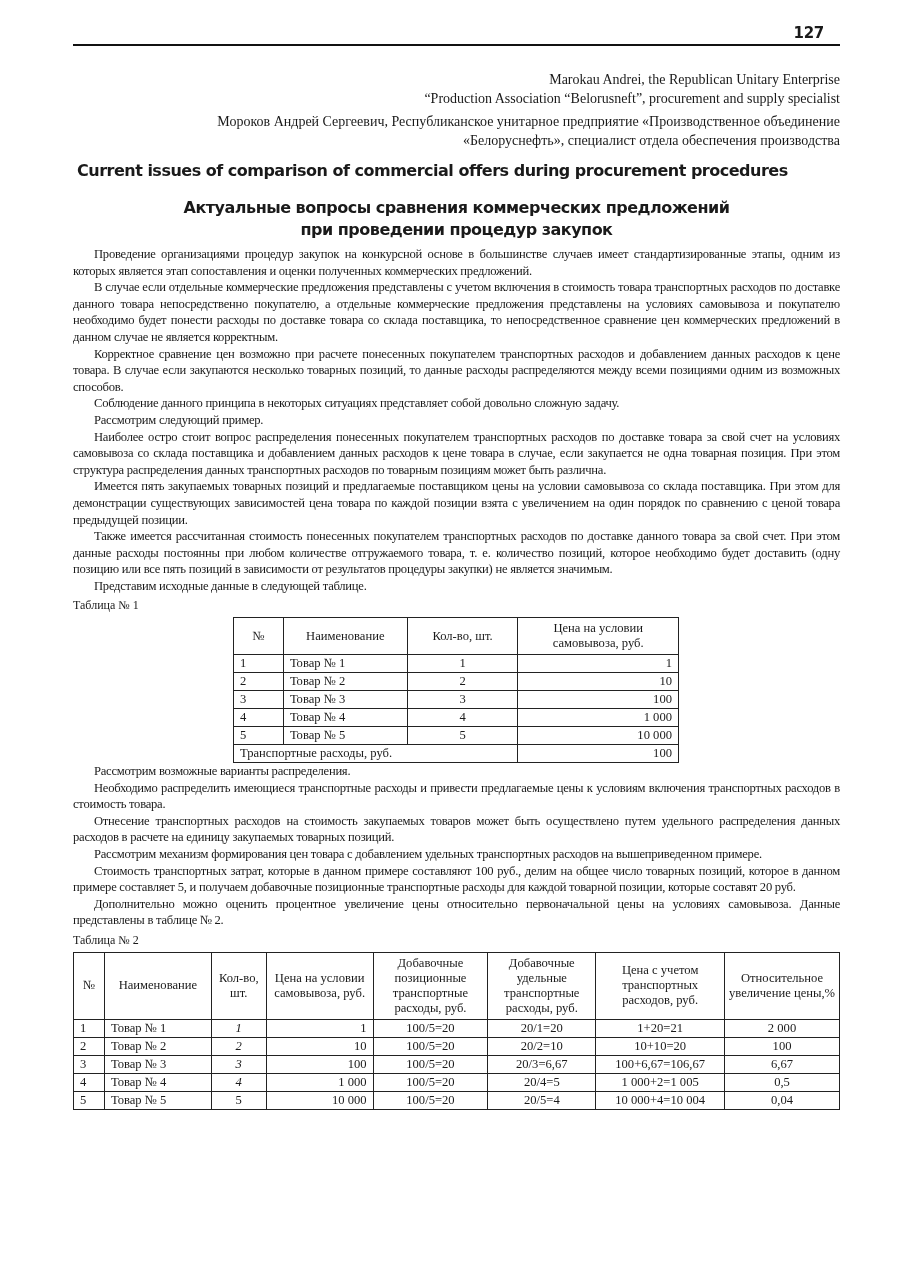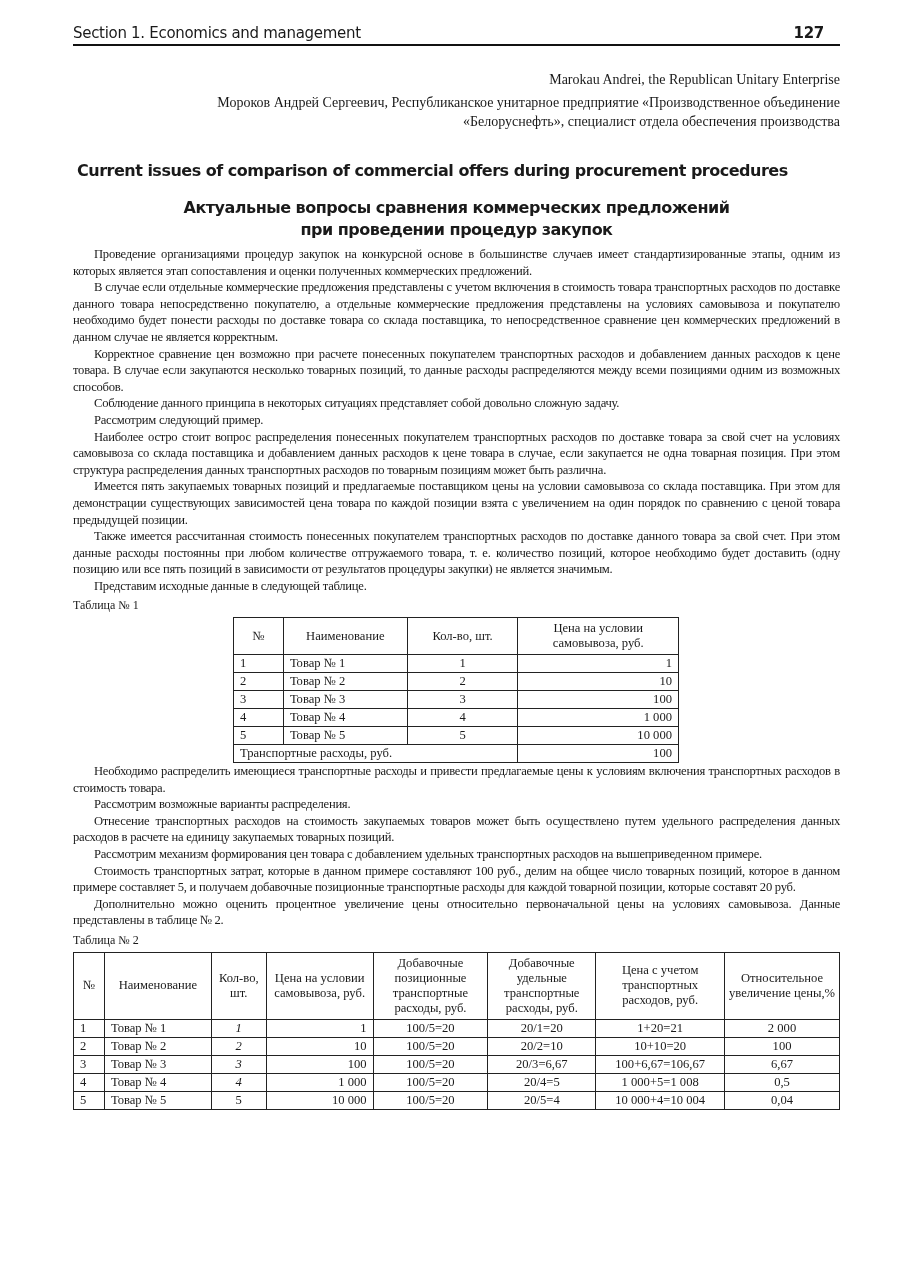--- a/index.html
+++ b/index.html
@@ -54,27 +54,27 @@
     .r { text-align: right; }
     .i { font-style: italic; }
     .body2 { position: absolute; top: 763px; left: 0; width: 767px; }
   </style>
 </head>
 <body>
 
 <div class="page">
 
   <div class="running-head">
-    <span class="sec">Section 1. Economics and management</span>
     <span class="num">127</span>
   </div>
 
   <div class="authors">
     <p>
       <span>Marokau Andrei, the Republican Unitary Enterprise</span><br>
+      <span>“Production Association “Belorusneft”, procurement and supply specialist</span>
     </p>
     <p>
       <span>Мороков Андрей Сергеевич, Республиканское унитарное предприятие «Производственное объединение</span><br>
       <span>«Белоруснефть», специалист отдела обеспечения производства</span>
     </p>
   </div>
 
   <div class="title-en">Current issues of comparison of commercial offers during procurement procedures</div>
   <div class="title-ru">
     <span>Актуальные вопросы сравнения коммерческих предложений</span><br>
@@ -139,22 +139,22 @@
       </tr>
       <tr class="total">
         <td colspan="3">Транспортные расходы, руб.</td>
         <td class="r">100</td>
       </tr>
     </tbody>
       </table>
   </div>
 
   <div class="body2">
+    <p class="para">Рассмотрим возможные варианты распределения.</p>
     <p class="para">Необходимо распределить имеющиеся транспортные расходы и привести предлагаемые цены к условиям включения транспортных расходов в стоимость товара.</p>
-    <p class="para">Рассмотрим возможные варианты распределения.</p>
     <p class="para">Отнесение транспортных расходов на стоимость закупаемых товаров может быть осуществлено путем удельного распределения данных расходов в расчете на единицу закупаемых товарных позиций.</p>
     <p class="para">Рассмотрим механизм формирования цен товара с добавлением удельных транспортных расходов на вышеприведенном примере.</p>
     <p class="para">Стоимость транспортных затрат, которые в данном примере составляют 100 руб., делим на общее число товарных позиций, которое в данном примере составляет 5, и получаем добавочные позиционные транспортные расходы для каждой товарной позиции, которые составят 20 руб.</p>
     <p class="para">Дополнительно можно оценить процентное увеличение цены относительно первоначальной цены на условиях самовывоза. Данные представлены в таблице № 2.</p>
 
     <div class="caption">Таблица № 2</div>
     <table class="t2">
       <colgroup>
         <col style="width:31px">
           <col style="width:107px">
@@ -206,21 +206,21 @@
         <td class="c">100+6,67=106,67</td>
         <td class="c">6,67</td>
       </tr>
       <tr>
         <td>4</td>
         <td>Товар № 4</td>
         <td class="c i">4</td>
         <td class="r">1 000</td>
         <td class="c">100/5=20</td>
         <td class="c">20/4=5</td>
-        <td class="c">1 000+5=1 008</td>
+        <td class="c">1 000+2=1 005</td>
         <td class="c">0,5</td>
       </tr>
       <tr>
         <td>5</td>
         <td>Товар № 5</td>
         <td class="c">5</td>
         <td class="r">10 000</td>
         <td class="c">100/5=20</td>
         <td class="c">20/5=4</td>
         <td class="c">10 000+4=10 004</td>

